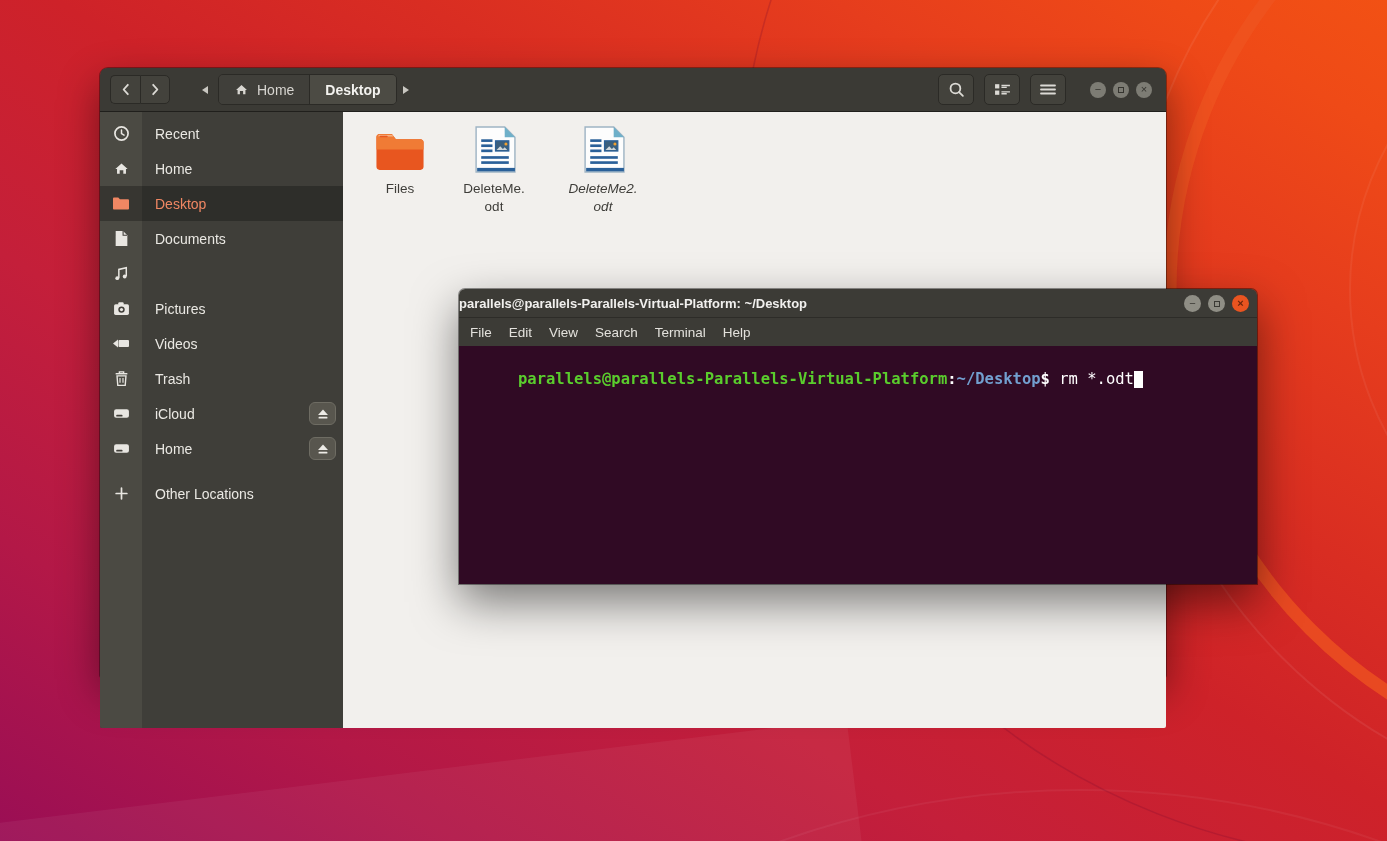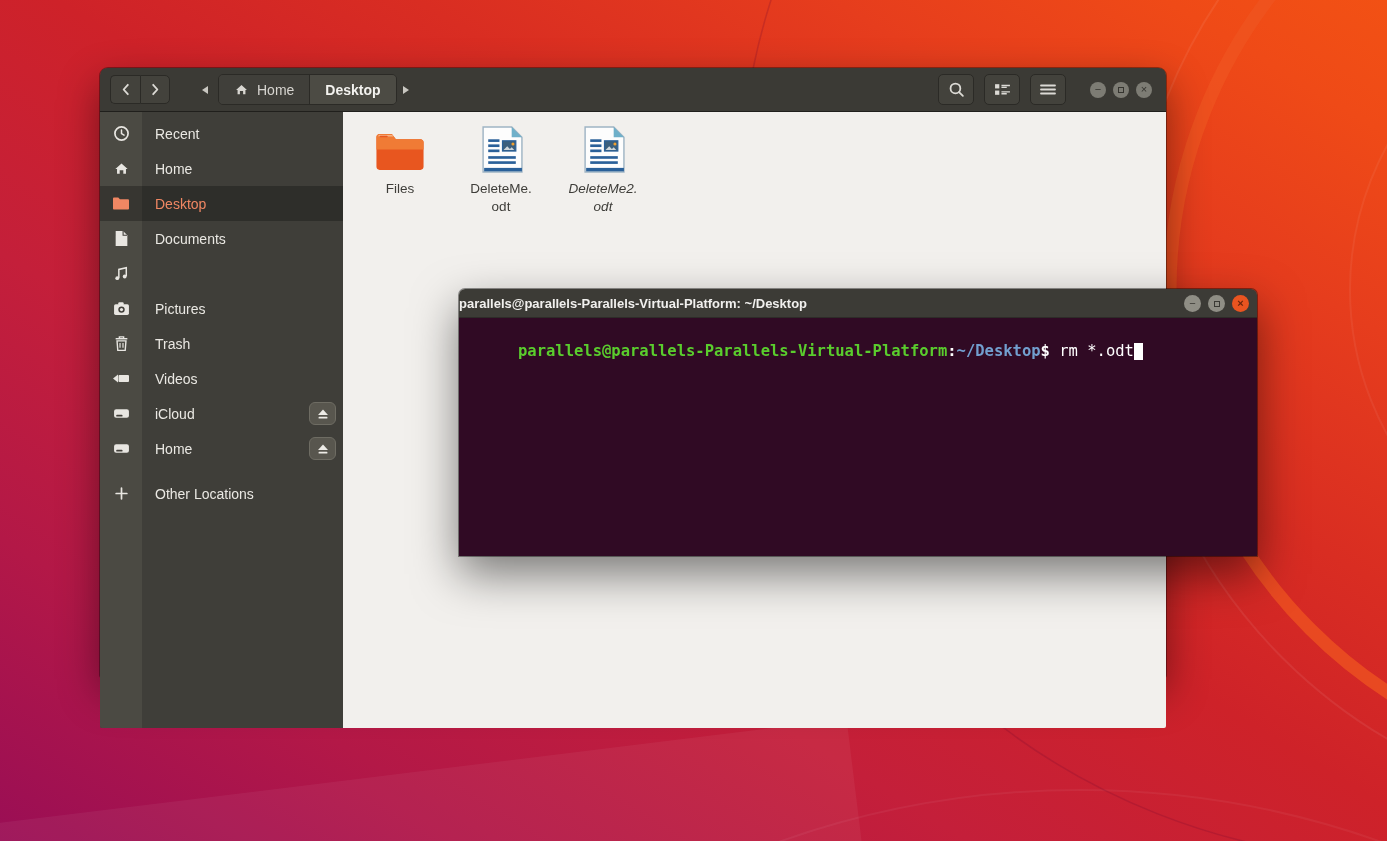--- a/index.html
+++ b/index.html
@@ -46,21 +46,21 @@
   .side-row { position:relative; display:flex; align-items:center; height:35px; }
   .side-row.selected { background:rgba(0,0,0,0.26); }
   .side-icon { width:42px; display:flex; align-items:center; justify-content:center; position:relative; }
   .side-label { margin-left:13px; font-size:14px; color:#eae8e3; }
   .side-row.selected .side-label { color:var(--selected-orange,#F08763); }
   .eject-btn { position:absolute; right:7px; top:6px; width:27px; height:23px; background:#58564e;
     border:1px solid #6e6c63; border-radius:6px; display:flex; align-items:center; justify-content:center; }
 
   .content { flex:1; background:#f2f0ed; position:relative; border-radius:0 0 2px 0; }
   .file-item { position:absolute; width:104px; text-align:center; top:13px; }
-  .file-item.f0 { left:5px; } .file-item.f1 { left:106px; } .file-item.f2 { left:208px;font-style:italic; }
+  .file-item.f0 { left:5px; } .file-item.f1 { left:99px; } .file-item.f2 { left:208px;font-style:italic; }
   .file-icon { height:48px; display:flex; align-items:flex-end; justify-content:center; }
   .file-label { margin-top:7px; font-size:13.5px; color:#3e3d39; line-height:18px; }
 
   
   .terminal-window { position:absolute; left:459px; top:289px; width:798px; z-index:5;
     border-radius:6px 6px 0 0;
     box-shadow:0 0 0 1px rgba(0,0,0,0.4), 0 18px 46px rgba(0,0,0,0.5); }
   .t-titlebar { height:29px; background:#3c3b36; border-radius:6px 6px 0 0; position:relative;
     display:flex; align-items:center; justify-content:flex-start; border-bottom:1px solid #2d2c28; }
   .t-title { font-size:13px; font-weight:bold; color:#f1f0ee; }
@@ -226,38 +226,38 @@
               <rect x="5" y="1" width="5" height="3" rx="1" fill="#e8e6e1"></rect>
               <circle cx="8" cy="8" r="3" fill="#403e39"></circle>
               <circle cx="8" cy="8" r="1.5" fill="#e8e6e1"></circle>
             </svg>
           </span>
         <span class="side-label">Pictures</span>
       </div>
 
       <div class="side-row">
         <span class="side-icon">
+            <svg width="18" height="13" viewBox="0 0 18 12">
+              <path d="M1 6l5-4v8z" fill="#e8e6e1"></path>
+              <rect x="6.5" y="2.5" width="10.5" height="7" rx="1" fill="#e8e6e1"></rect>
+            </svg>
+          </span>
+        <span class="side-label">Videos</span>
+      </div>
+
+      <div class="side-row">
+        <span class="side-icon">
             <svg width="15" height="17" viewBox="0 0 14 16">
               <path d="M1.5 3.5h11" stroke="#e8e6e1" stroke-width="1.4"></path>
               <path d="M5 3V1.8h4V3" fill="none" stroke="#e8e6e1" stroke-width="1.3"></path>
               <path d="M2.8 5.5h8.4l-.7 9H3.5z" fill="none" stroke="#e8e6e1" stroke-width="1.3"></path>
               <path d="M5.6 7.5v4.5M8.4 7.5v4.5" stroke="#e8e6e1" stroke-width="1.1"></path>
             </svg>
           </span>
         <span class="side-label">Trash</span>
-      </div>
-
-      <div class="side-row">
-        <span class="side-icon">
-            <svg width="18" height="13" viewBox="0 0 18 12">
-              <path d="M1 6l5-4v8z" fill="#e8e6e1"></path>
-              <rect x="6.5" y="2.5" width="10.5" height="7" rx="1" fill="#e8e6e1"></rect>
-            </svg>
-          </span>
-        <span class="side-label">Videos</span>
       </div>
 
       <div class="side-row">
         <span class="side-icon">
             <svg width="17" height="13" viewBox="0 0 16 12">
               <rect x="1" y="2" width="14" height="8" rx="2" fill="#e8e6e1"></rect>
               <rect x="3" y="7.2" width="6" height="1.6" rx="0.8" fill="#403e39"></rect>
             </svg>
           </span>
         <span class="side-label">iCloud</span>
@@ -366,18 +366,26 @@
           <span>−</span>
         </div>
       <div class="t-circle">
           <span class="sq"></span>
         </div>
       <div class="t-circle close">
           <span>×</span>
         </div>
     </div>
   </div>
+  <div class="t-menubar">
+    <span class="menu-item">File</span>
+    <span class="menu-item">Edit</span>
+    <span class="menu-item">View</span>
+    <span class="menu-item">Search</span>
+    <span class="menu-item">Terminal</span>
+    <span class="menu-item">Help</span>
+  </div>
   <div class="t-body">
     <div class="t-line">
       <span class="p-user">parallels@parallels-Parallels-Virtual-Platform</span><span class="p-sep">:</span><span class="p-path">~/Desktop</span><span class="p-sym">$ </span><span class="p-cmd">rm *.odt</span><span class="t-cursor"></span>
     </div>
   </div>
 </div>
 
 </body></html>

